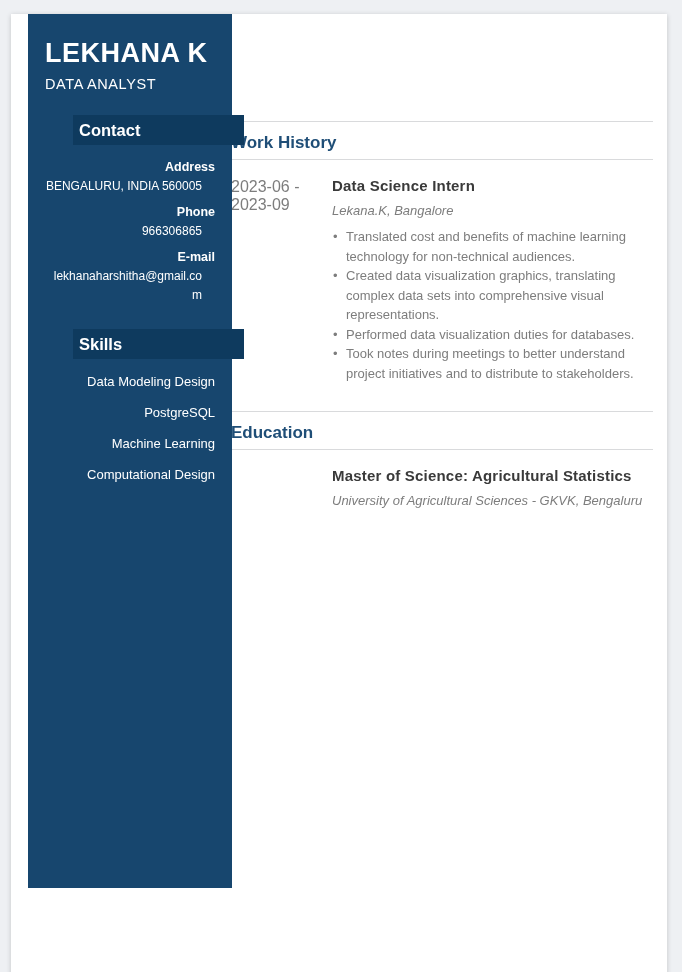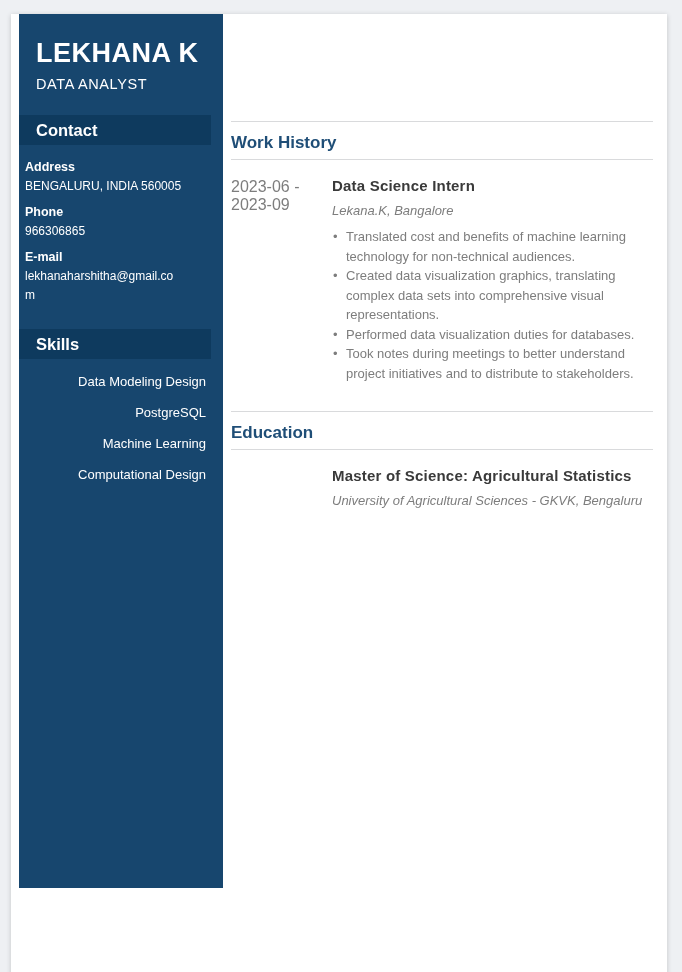--- a/index.html
+++ b/index.html
@@ -22,21 +22,21 @@
   .page{
     position:absolute;
     left:11px;top:14px;
     width:656px;height:1100px;
     background:#ffffff;
     box-shadow:0 1px 5px rgba(0,0,0,0.18);
   }
   
   .sidebar{
     position:absolute;
-    left:8px;top:0;
+    left:17px;top:0;
     width:204px;height:874px;
     background:var(--sidebar-bg);
     color:var(--white);
   }
   .name{
     margin:24px 17px 0 17px;
     font-size:27px;
     font-weight:bold;
     letter-spacing:0.5px;
     line-height:30px;
@@ -44,30 +44,31 @@
   }
   .subtitle{
     margin:7px 17px 0 17px;
     font-size:14.5px;
     letter-spacing:0.6px;
     line-height:18px;
     color:var(--white);
   }
   .side-heading{
     margin-top:22px;
-    width:192px;height:30px;
+    width:171px;height:30px;
     background:var(--sidebar-bar-bg);
     font-size:16.5px;
     font-weight:bold;
     line-height:30px;
-    padding-left:17px;
-    color:var(--white);
+    padding-left:6px;
+    color:var(--white);
+    margin-left:45px;
   }
   .side-heading.skills{margin-top:24px;}
-  .contact-list{margin:13px 17px 0 6px;}
+  .contact-list{margin:13px 17px 0 17px;text-align:right;}
   .contact-item{margin-bottom:7px;}
   .contact-label{
     font-size:12.5px;
     font-weight:bold;
     line-height:19px;
   }
   .contact-value{
     font-size:12px;
     line-height:19px;
     max-width:157px;

